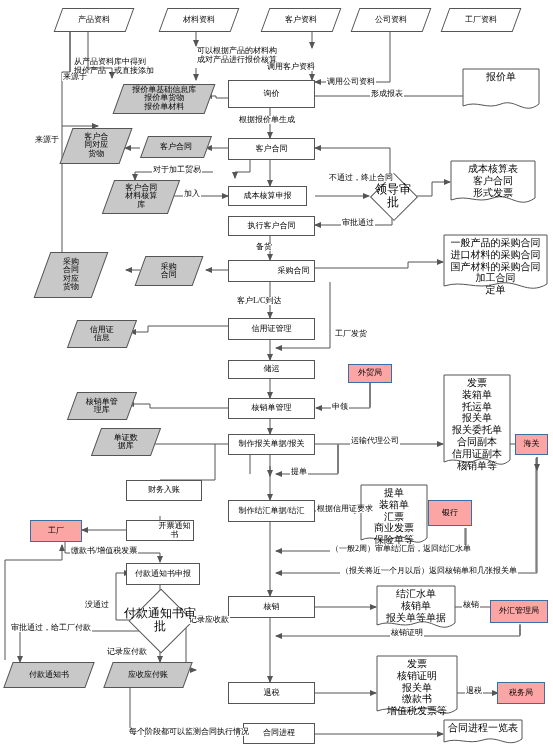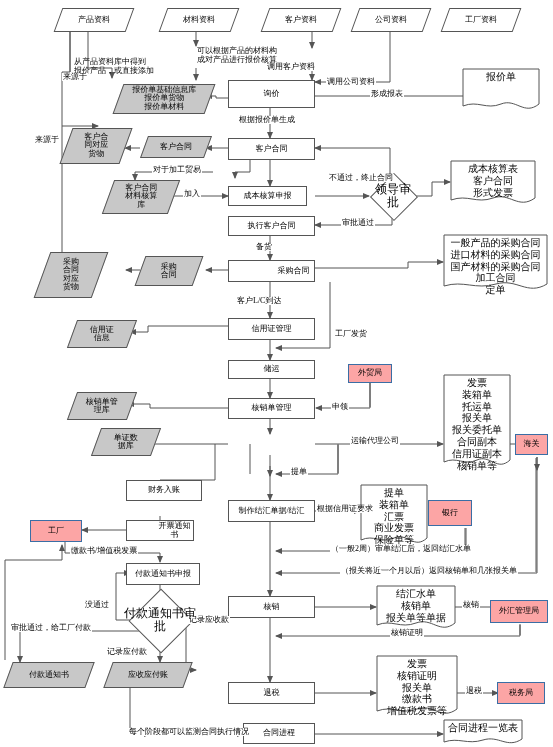--- a/index.html
+++ b/index.html
@@ -212,20 +212,23 @@
     <span>采购合同</span>
   </div>
   <div class="node proc" style="left:228px;top:318px;width:87px;height:22px;">
     <span>信用证管理</span>
   </div>
   <div class="node proc" style="left:228px;top:360px;width:87px;height:19px;">
     <span>储运</span>
   </div>
   <div class="node proc" style="left:228px;top:398px;width:87px;height:21px;">
     <span>核销单管理</span>
+  </div>
+  <div class="node proc" style="left:228px;top:434px;width:87px;height:21px;">
+    <span>制作报关单据/报关</span>
   </div>
   <div class="node proc" style="left:228px;top:500px;width:87px;height:22px;">
     <span>制作结汇单据/结汇</span>
   </div>
   <div class="node proc" style="left:228px;top:596px;width:87px;height:22px;">
     <span>核销</span>
   </div>
   <div class="node proc" style="left:228px;top:682px;width:87px;height:22px;">
     <span>退税</span>
   </div>

